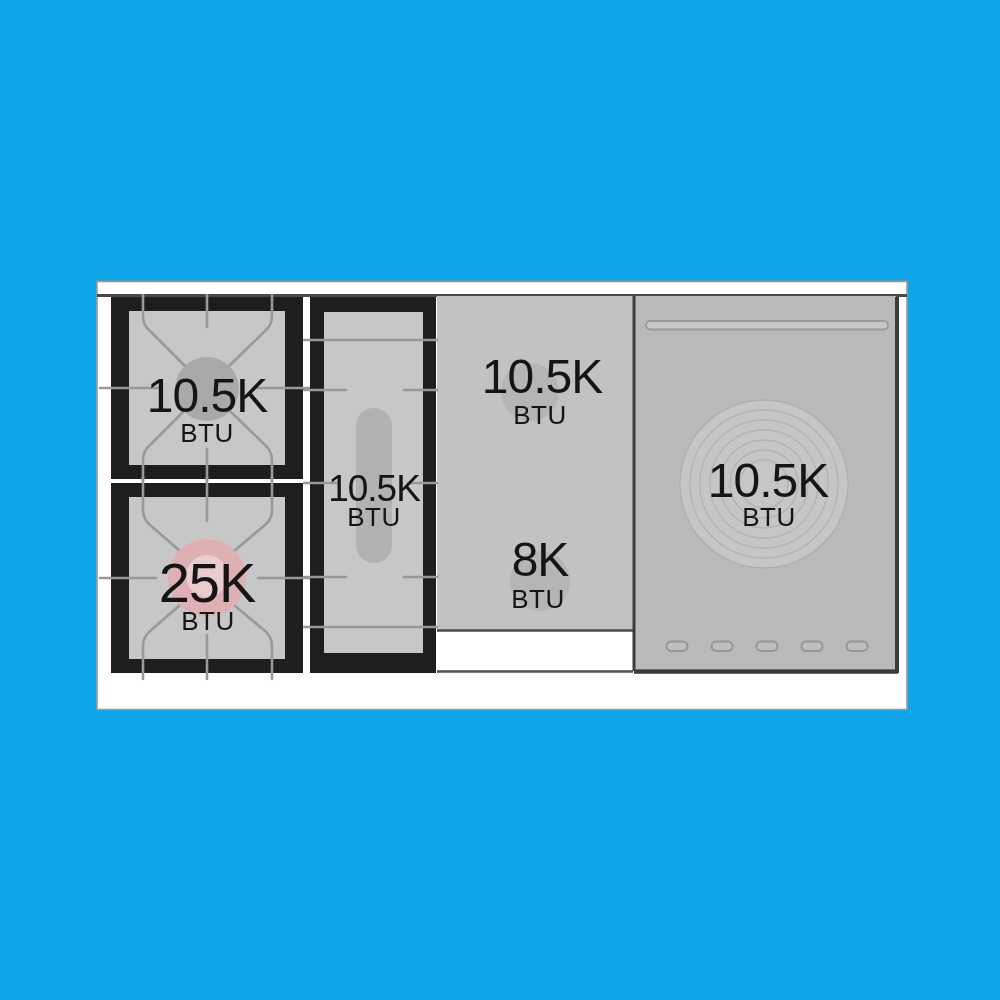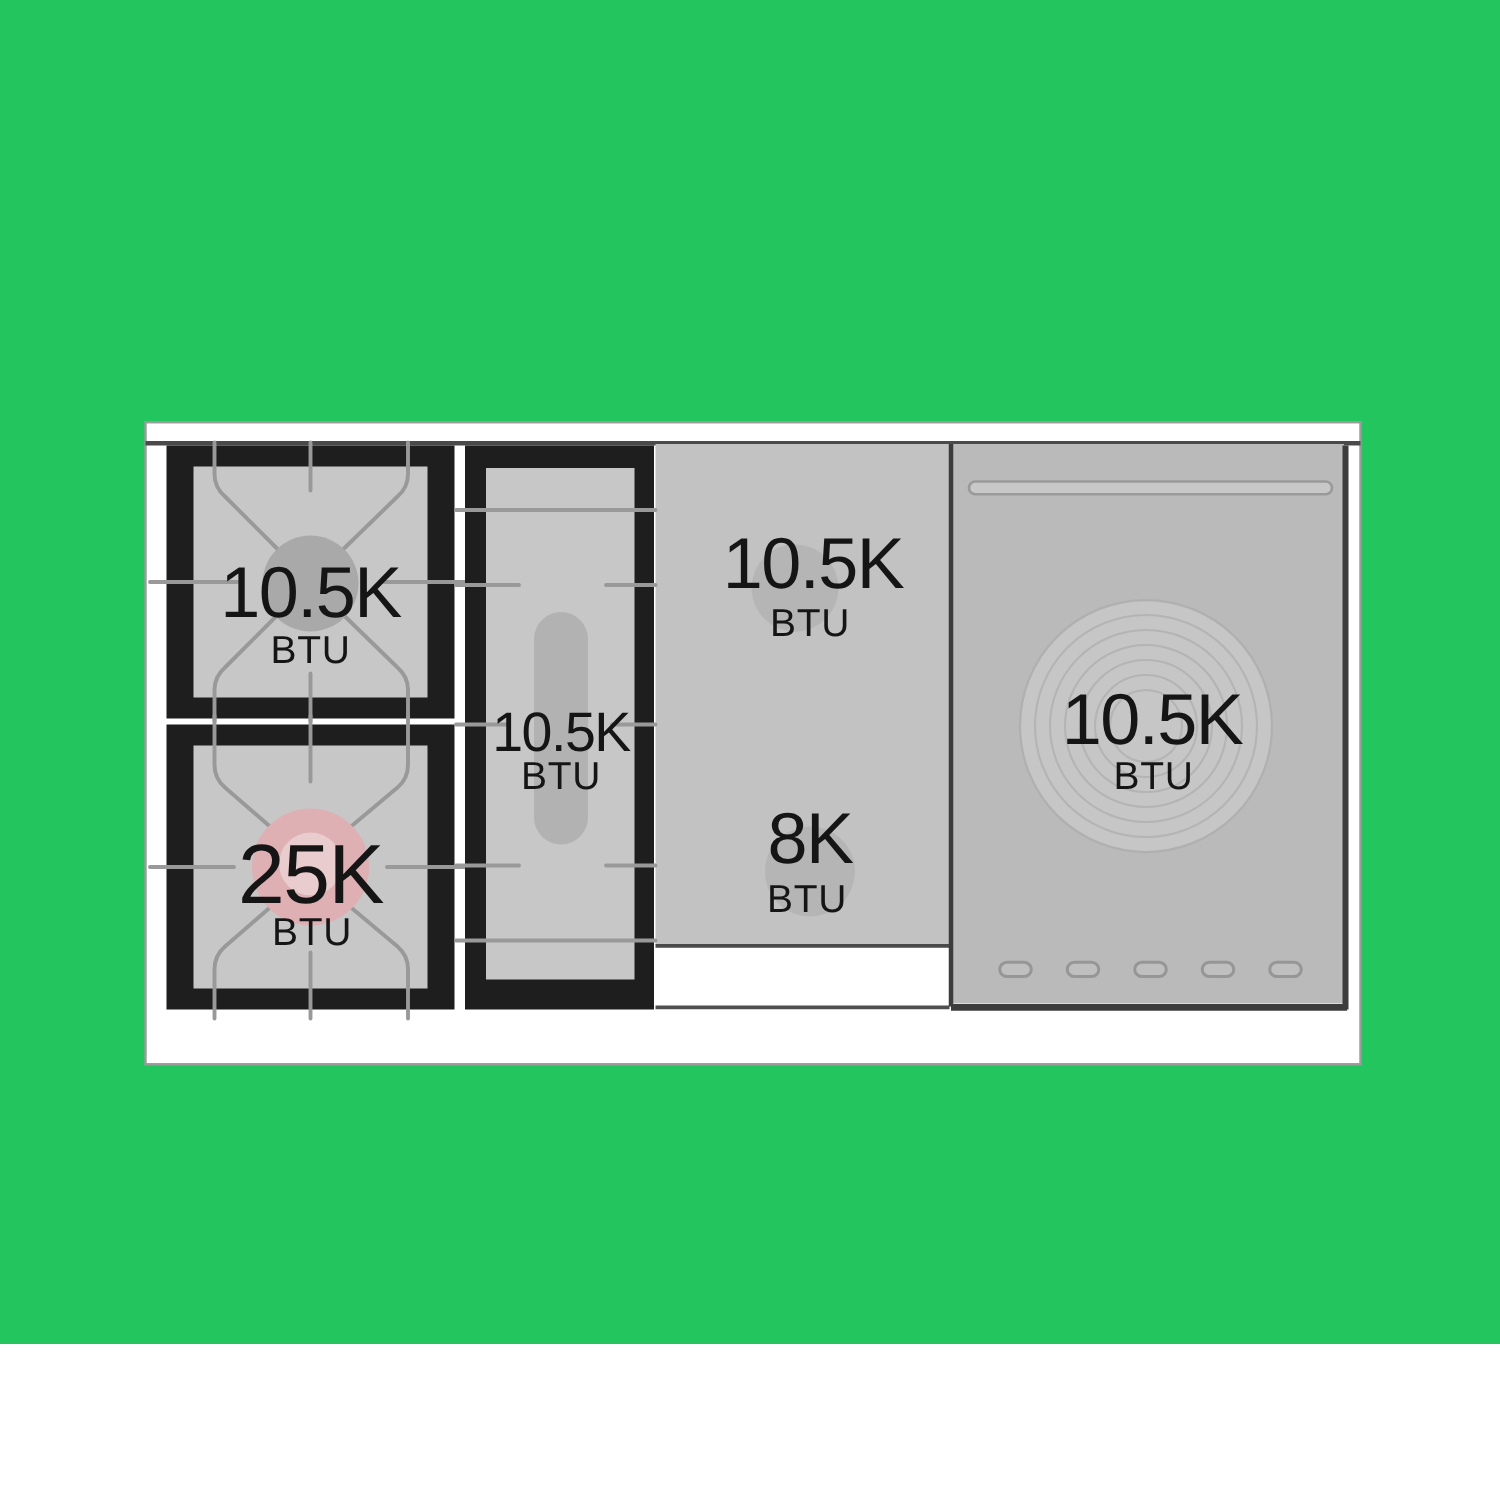--- a/index.html
+++ b/index.html
@@ -1,17 +1,17 @@
 <!DOCTYPE html>
 <html><head>
 <meta charset="utf-8">
 <style>
   html,body{margin:0;padding:0;background:#ffffff;}
   .stage{
-    position:relative;width:1000px;height:896px;background:#22c55e;overflow:hidden;
+    position:relative;width:1000px;height:1000px;background:#0ea5e9;overflow:hidden;
     font-family:"Liberation Sans",sans-serif;
   }
   .stage svg{position:absolute;left:0;top:0;}
   .lbl{
     position:absolute;transform:translate(-50%,-50%);
     color:#151515;white-space:nowrap;line-height:1;
     font-family:"Liberation Sans",sans-serif;
   }
   .big{font-size:48px;letter-spacing:-1px;}
   .xl{font-size:56px;letter-spacing:-1px;}

